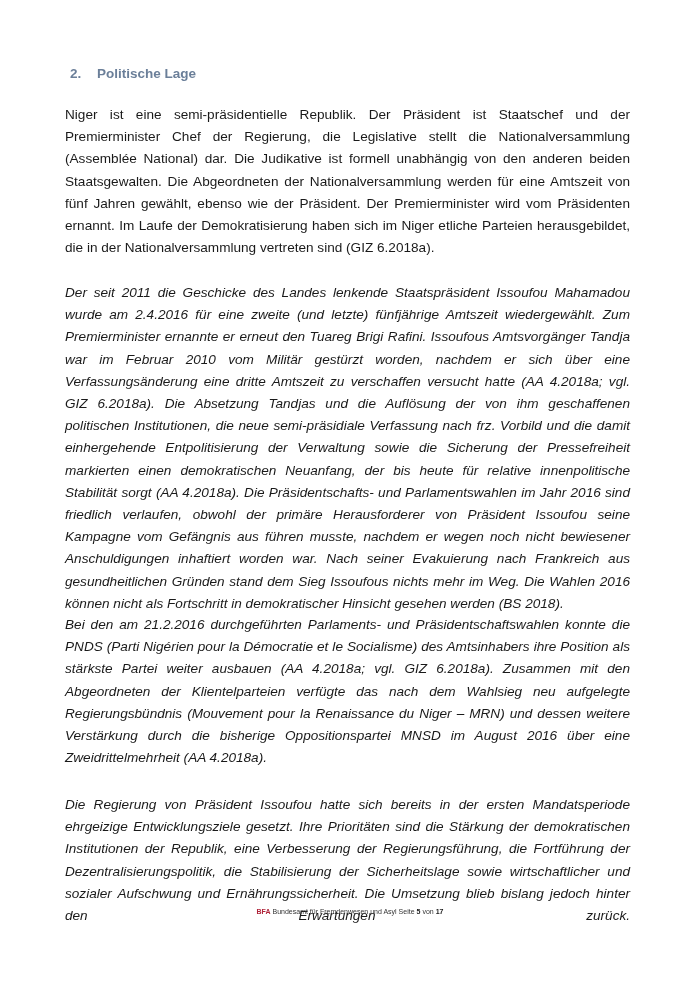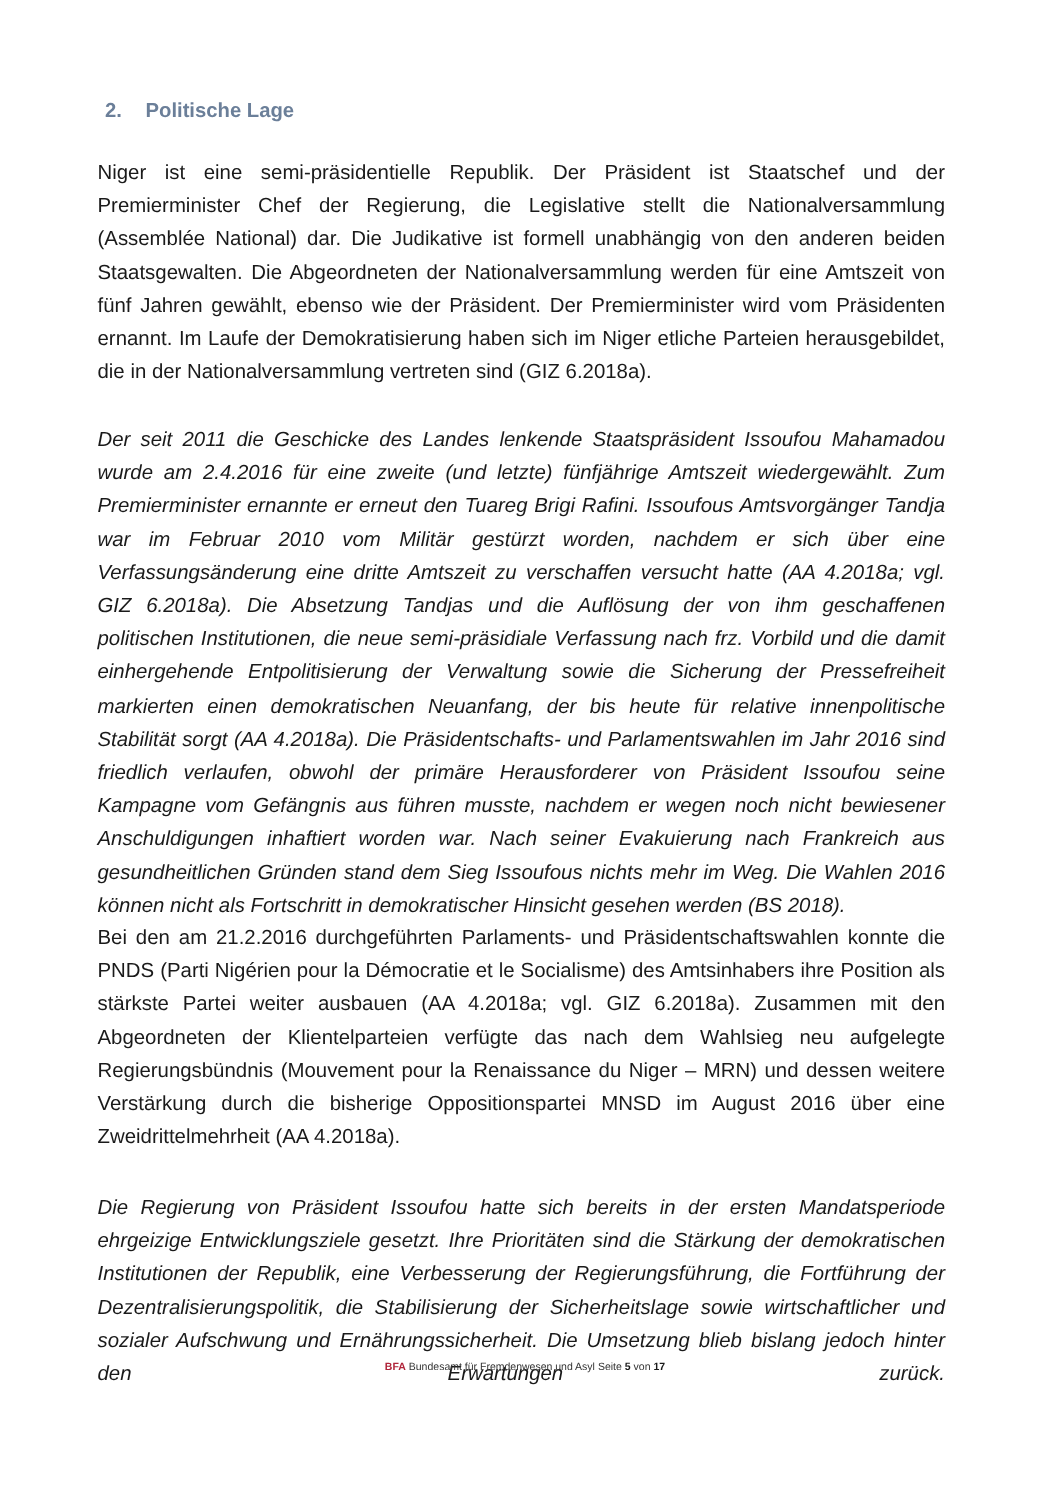--- a/index.html
+++ b/index.html
@@ -38,21 +38,21 @@
       position: absolute;
       left: 53px;
       width: 565px;
       font-size: 13.6px;
       line-height: 22.2px;
       text-align: justify;
       margin: 12px;
     }
     .p1 { top: 92px; }
     .p2 { top: 270px; font-style: italic; }
-    .p3 { top: 602px; }
+    .p3 { top: 602px; font-style: italic; }
     .p4 { top: 782px; font-style: italic; }
     .p4 { text-align-last: justify; }
     .footer {
       position: absolute;
       top: 908px;
       left: 0;
       width: 700px;
       text-align: center;
       font-size: 7px;
       color: #333333;

